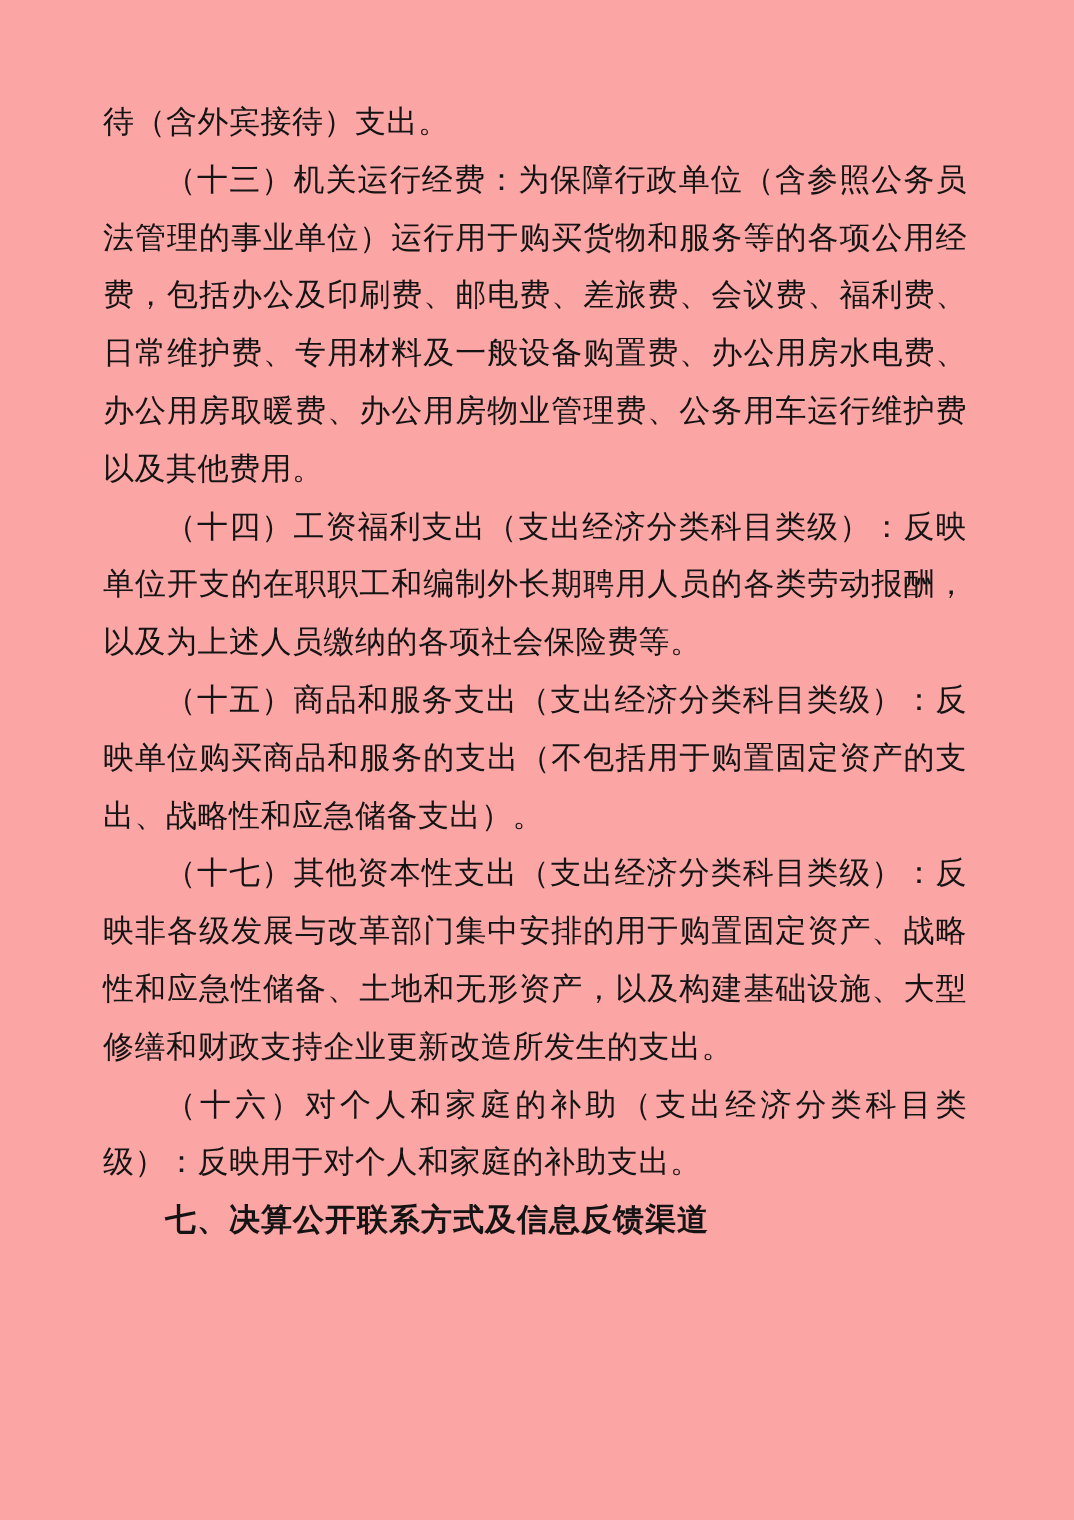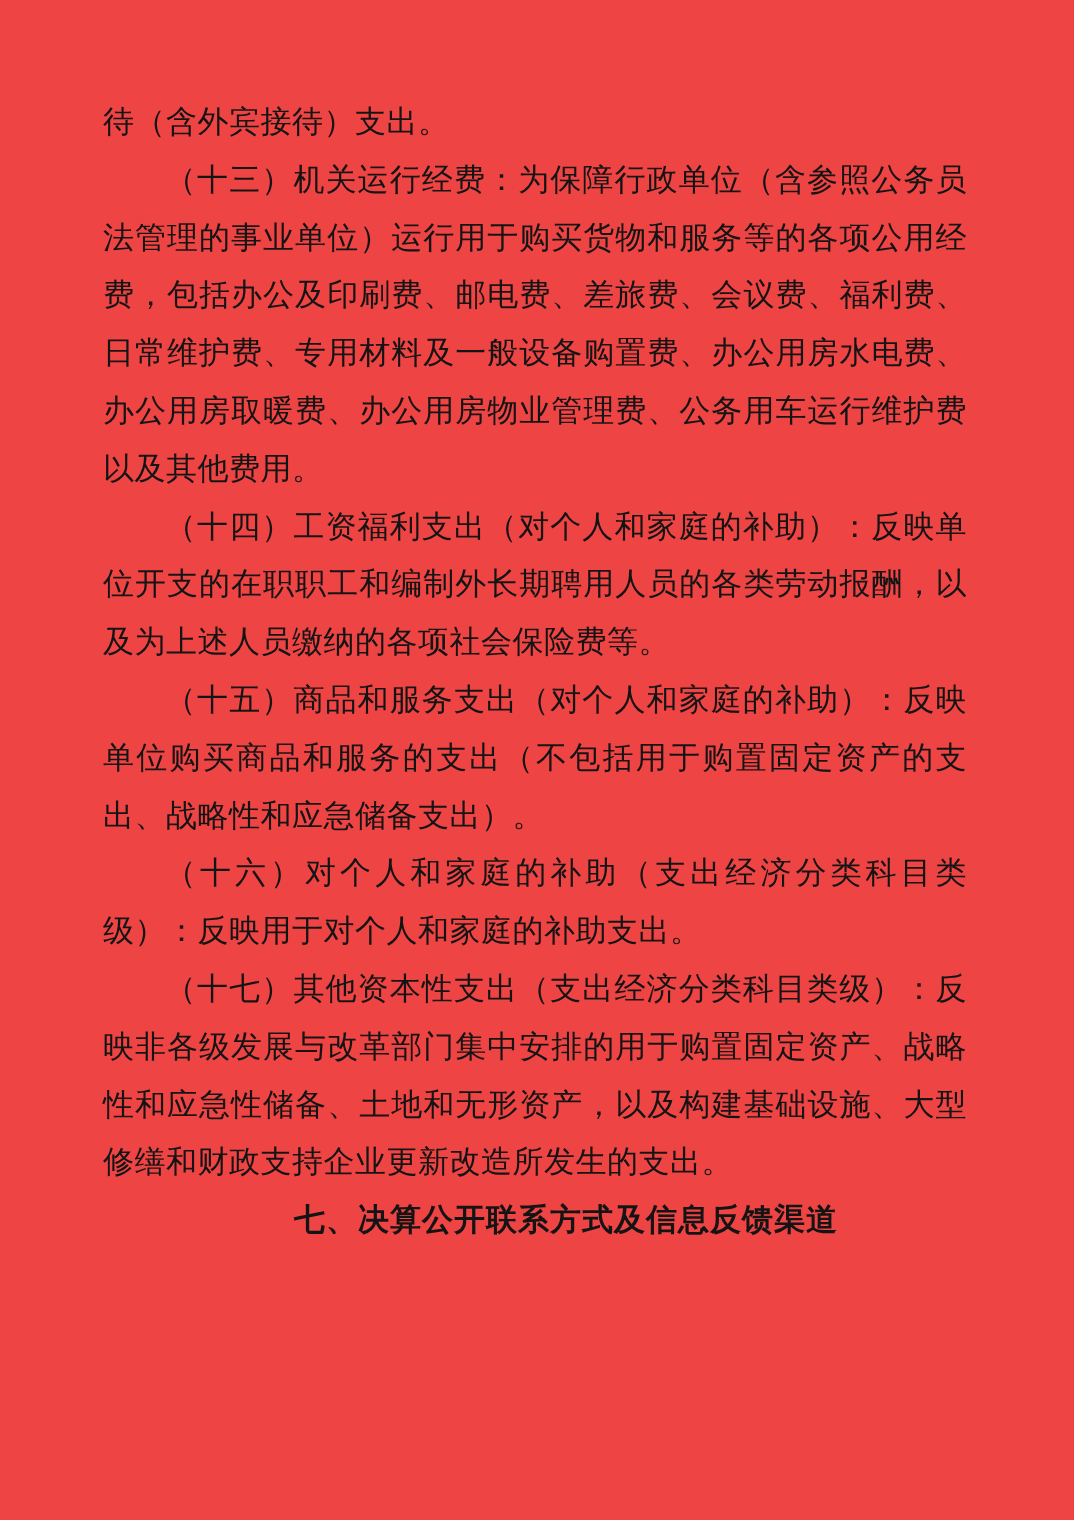--- a/index.html
+++ b/index.html
@@ -5,21 +5,21 @@
   html, body {
     margin: 0;
     padding: 0;
     background: #ffffff;
   }
   .page {
     position: relative;
     width: 1074px;
     height: 1520px;
     box-sizing: border-box;
-    background: #ef4444;
+    background: #fca5a5;
     padding: 93px 107px 0 103px;
     overflow: hidden;
   }
   .doc-text p {
     margin: 0;
     font-family: "Liberation Serif", "DejaVu Serif", serif;
     font-size: 31px;
     line-height: 57.8px;
     color: #141414;
     text-align: justify;
@@ -28,39 +28,39 @@
   .doc-text p.indent {
     text-indent: 62px;
   }
   .doc-text .lead {
     font-weight: normal;
   }
   .doc-text p.heading {
     font-family: "Liberation Sans", "DejaVu Sans", sans-serif;
     font-weight: bold;
     text-indent: 62px;
-    text-align: center;
+    text-align: left;
     letter-spacing: 1px;
   }
 </style>
 </head>
 <body>
 
 <div class="page">
   <div class="doc-text">
 
     <p><span>待（含外宾接待）支出。</span></p>
 
     <p class="indent"><span class="lead">（十三）机关运行经费：</span><span>为保障行政单位（含参照公务员法管理的事业单位）运行用于购买货物和服务等的各项公用经费，包括办公及印刷费、邮电费、差旅费、会议费、福利费、日常维护费、专用材料及一般设备购置费、办公用房水电费、办公用房取暖费、办公用房物业管理费、公务用车运行维护费以及其他费用。</span></p>
 
-    <p class="indent"><span class="lead">（十四）工资福利支出（对个人和家庭的补助）：</span><span>反映单位开支的在职职工和编制外长期聘用人员的各类劳动报酬，以及为上述人员缴纳的各项社会保险费等。</span></p>
+    <p class="indent"><span class="lead">（十四）工资福利支出（支出经济分类科目类级）：</span><span>反映单位开支的在职职工和编制外长期聘用人员的各类劳动报酬，以及为上述人员缴纳的各项社会保险费等。</span></p>
 
-    <p class="indent"><span class="lead">（十五）商品和服务支出（对个人和家庭的补助）：</span><span>反映单位购买商品和服务的支出（不包括用于购置固定资产的支出、战略性和应急储备支出）。</span></p>
+    <p class="indent"><span class="lead">（十五）商品和服务支出（支出经济分类科目类级）：</span><span>反映单位购买商品和服务的支出（不包括用于购置固定资产的支出、战略性和应急储备支出）。</span></p>
+
+    <p class="indent"><span class="lead">（十七）其他资本性支出（支出经济分类科目类级）：</span><span>反映非各级发展与改革部门集中安排的用于购置固定资产、战略性和应急性储备、土地和无形资产，以及构建基础设施、大型修缮和财政支持企业更新改造所发生的支出。</span></p>
 
     <p class="indent"><span class="lead">（十六）对个人和家庭的补助（支出经济分类科目类级）：</span><span>反映用于对个人和家庭的补助支出。</span></p>
-
-    <p class="indent"><span class="lead">（十七）其他资本性支出（支出经济分类科目类级）：</span><span>反映非各级发展与改革部门集中安排的用于购置固定资产、战略性和应急性储备、土地和无形资产，以及构建基础设施、大型修缮和财政支持企业更新改造所发生的支出。</span></p>
 
     <p class="heading"><span>七、决算公开联系方式及信息反馈渠道</span></p>
 
 
   </div>
 </div>
 
 </body></html>

